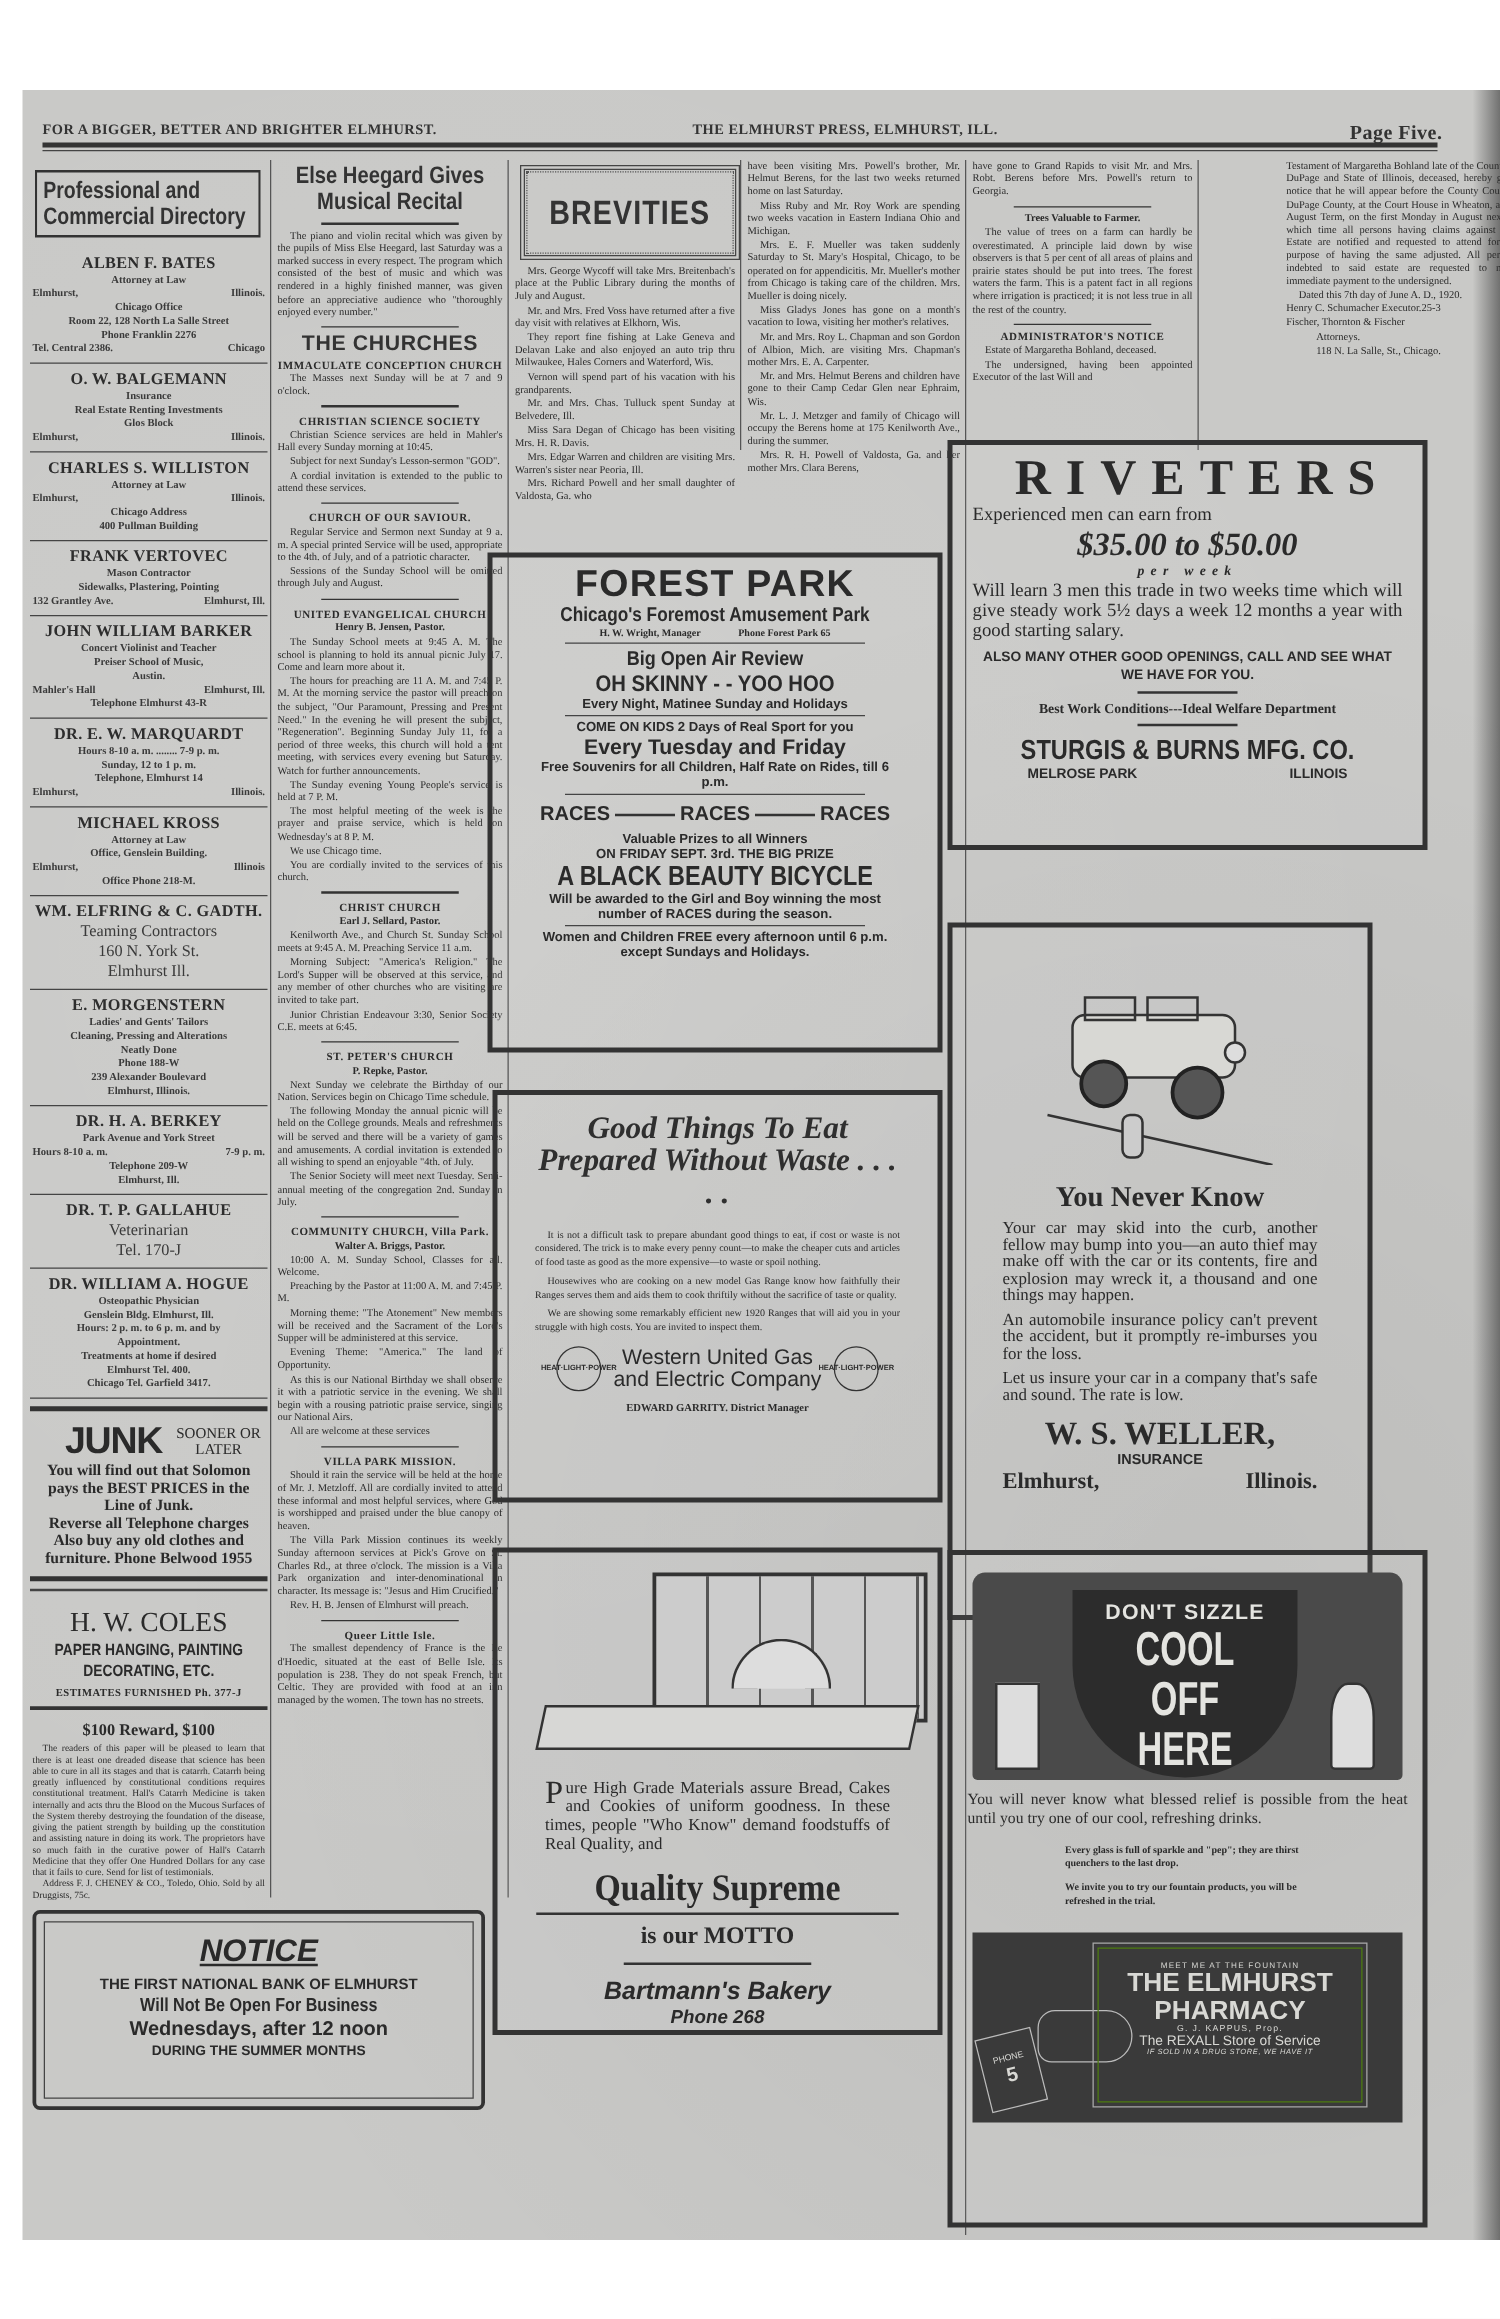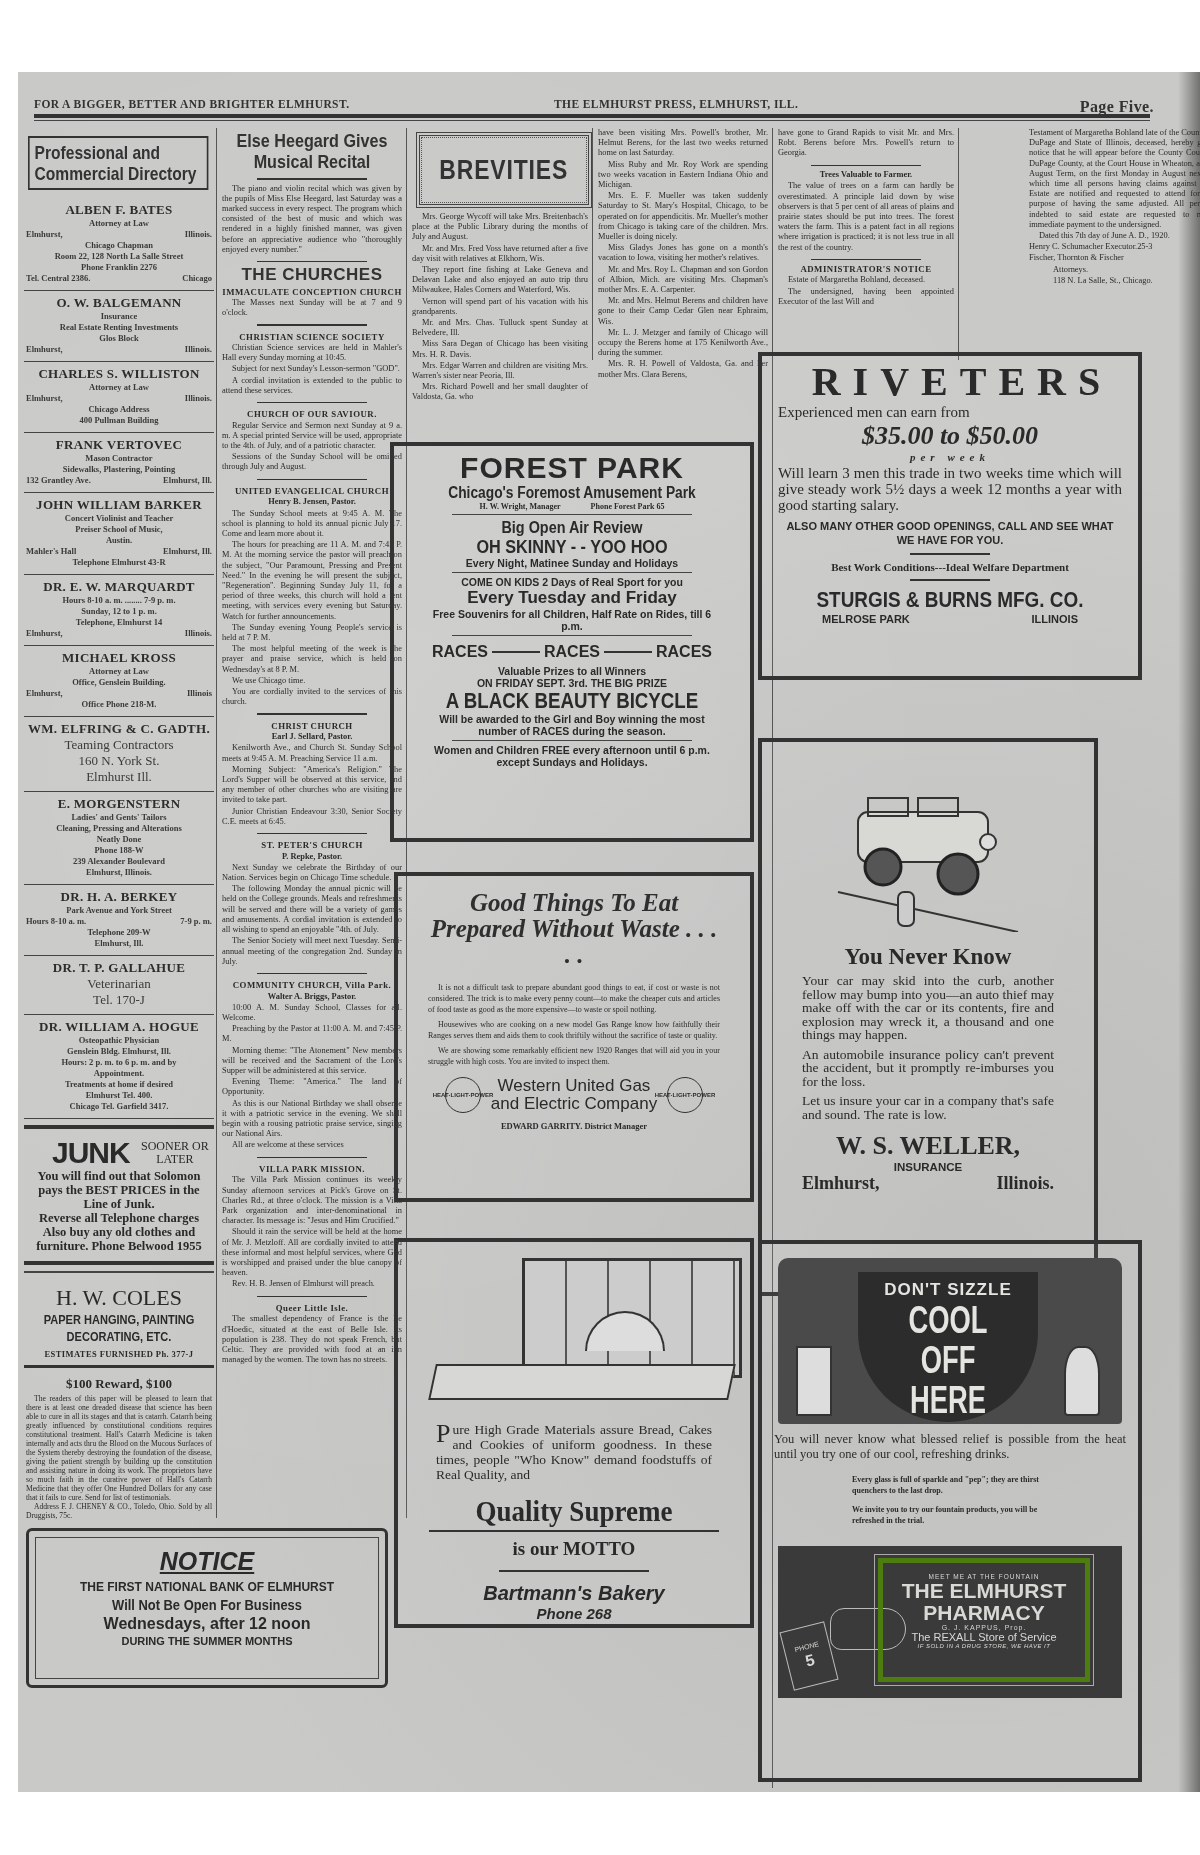--- a/index.html
+++ b/index.html
@@ -87,21 +87,21 @@
   .ins .t3 { font-family: "Liberation Sans", sans-serif; font-weight: bold; font-size: 11.5px; }
   .ins .t4 { font-weight: bold; font-size: 18px; display: flex; justify-content: space-between; padding: 0 40px; }
   .cool .banner { margin: 14px 16px 0; height: 166px; background: #4a4a4a; border-radius: 10px 10px 4px 4px; position: relative; overflow: hidden; }
   .cool .shield { position: absolute; left: 80px; top: 14px; width: 180px; height: 150px; background: #2c2c2c; border-radius: 0 0 90px 90px; color: #e4e4e0; }
   .cool .dont { font-family: "Liberation Sans", sans-serif; font-weight: bold; font-size: 17px; margin-top: 8px; letter-spacing: 1px; }
   .cool .big { font-family: "Liberation Sans", sans-serif; font-weight: bold; font-size: 38px; line-height: 40px; transform: scaleX(0.72); }
   .cool .glass { position: absolute; width: 36px; height: 70px; background: #ddd; border: 2px solid #333; bottom: 8px; }
   .cool .body { font-size: 12.5px; line-height: 15px; text-align: justify; padding: 8px 12px; }
   .cool .small { font-size: 8px; line-height: 11px; text-align: left; padding: 4px 90px; font-weight: bold; }
   .pharm { margin: 16px 16px 0; height: 152px; background: #3a3a3a; position: relative; color: #d8d8d4; }
-  .pharm .inner { position: absolute; left: 100px; top: 12px; width: 212px; height: 124px; border: 5px solid #4d7c0f; outline: 1px solid #aaa; outline-offset: 3px; text-align: center; }
+  .pharm .inner { position: absolute; left: 100px; top: 12px; width: 212px; height: 124px; border: 1px solid #4d7c0f; outline: 1px solid #aaa; outline-offset: 3px; text-align: center; }
   .pharm .t1 { font-family: "Liberation Sans", sans-serif; font-size: 6.5px; letter-spacing: 1px; margin-top: 10px; }
   .pharm .t2 { font-family: "Liberation Sans", sans-serif; font-weight: bold; font-size: 21px; line-height: 22px; }
   .pharm .t3 { font-family: "Liberation Sans", sans-serif; font-size: 7px; letter-spacing: 1px; }
   .pharm .t4 { font-family: "Liberation Sans", sans-serif; font-size: 11px; }
   .pharm .t5 { font-family: "Liberation Sans", sans-serif; font-style: italic; font-size: 6px; letter-spacing: 0.5px; }
   .pharm .cuff { position: absolute; left: 8px; top: 80px; width: 46px; height: 60px; border: 1px solid #bbb; transform: rotate(-14deg); font-family: "Liberation Sans", sans-serif; font-size: 7px; display: flex; flex-direction: column; align-items: center; justify-content: center; gap: 2px; }
   .pharm .cuff b { font-size: 16px; }
   .pharm .hand { position: absolute; left: 52px; top: 62px; width: 76px; height: 42px; border: 1px solid #bbb; border-radius: 20px 30px 30px 16px; }
   .bakery .illus { margin: 10px 14px 0; height: 150px; position: relative; }
   .bakery .win { position: absolute; left: 110px; top: 6px; width: 220px; height: 120px; border: 3px solid #333; background: repeating-linear-gradient(90deg, #ccc 0 40px, #555 40px 42px); }
@@ -145,21 +145,21 @@
   <div class="col c1">
     <div class="dir-head">Professional and Commercial Directory</div>
     <div id="dir-cards">
         <div class="card">
           <div class="name">ALBEN F. BATES</div>
           <div>Attorney at Law</div>
           <div class="lr">
             <span>Elmhurst,</span>
             <span>Illinois.</span>
           </div>
-          <div>Chicago Chapman</div>
+          <div>Chicago Office</div>
           <div>Room 22, 128 North La Salle Street</div>
           <div>Phone Franklin 2276</div>
           <div class="lr">
             <span>Tel. Central 2386.</span>
             <span>Chicago</span>
           </div>
         </div>
         <div class="card">
           <div class="name">O. W. BALGEMANN</div>
           <div>Insurance</div>
@@ -331,22 +331,22 @@
         <p class="h">COMMUNITY CHURCH, Villa Park.</p>
         <p class="sub">Walter A. Briggs, Pastor.</p>
         <p>10:00 A. M. Sunday School, Classes for all. Welcome.</p>
         <p>Preaching by the Pastor at 11:00 A. M. and 7:45 P. M.</p>
         <p>Morning theme: "The Atonement" New members will be received and the Sacrament of the Lord's Supper will be administered at this service.</p>
         <p>Evening Theme: "America." The land of Opportunity.</p>
         <p>As this is our National Birthday we shall observe it with a patriotic service in the evening. We shall begin with a rousing patriotic praise service, singing our National Airs.</p>
         <p>All are welcome at these services</p>
         <div class="sep"></div>
         <p class="h">VILLA PARK MISSION.</p>
+        <p>Should it rain the service will be held at the home of Mr. J. Metzloff. All are cordially invited to attend these informal and most helpful services, where God is worshipped and praised under the blue canopy of heaven.</p>
         <p>The Villa Park Mission continues its weekly Sunday afternoon services at Pick's Grove on St. Charles Rd., at three o'clock. The mission is a Villa Park organization and inter-denominational in character. Its message is: "Jesus and Him Crucified."</p>
-        <p>Should it rain the service will be held at the home of Mr. J. Metzloff. All are cordially invited to attend these informal and most helpful services, where God is worshipped and praised under the blue canopy of heaven.</p>
         <p>Rev. H. B. Jensen of Elmhurst will preach.</p>
         <div class="sep"></div>
         <p class="h">Queer Little Isle.</p>
         <p>The smallest dependency of France is the Ile d'Hoedic, situated at the east of Belle Isle. Its population is 238. They do not speak French, but Celtic. They are provided with food at an inn managed by the women. The town has no streets.</p>
       </div>
   </div>
 
   <div class="col article" style="left:390px; width:184px;">
     <div class="brev-box">
       <span>BREVITIES</span>

